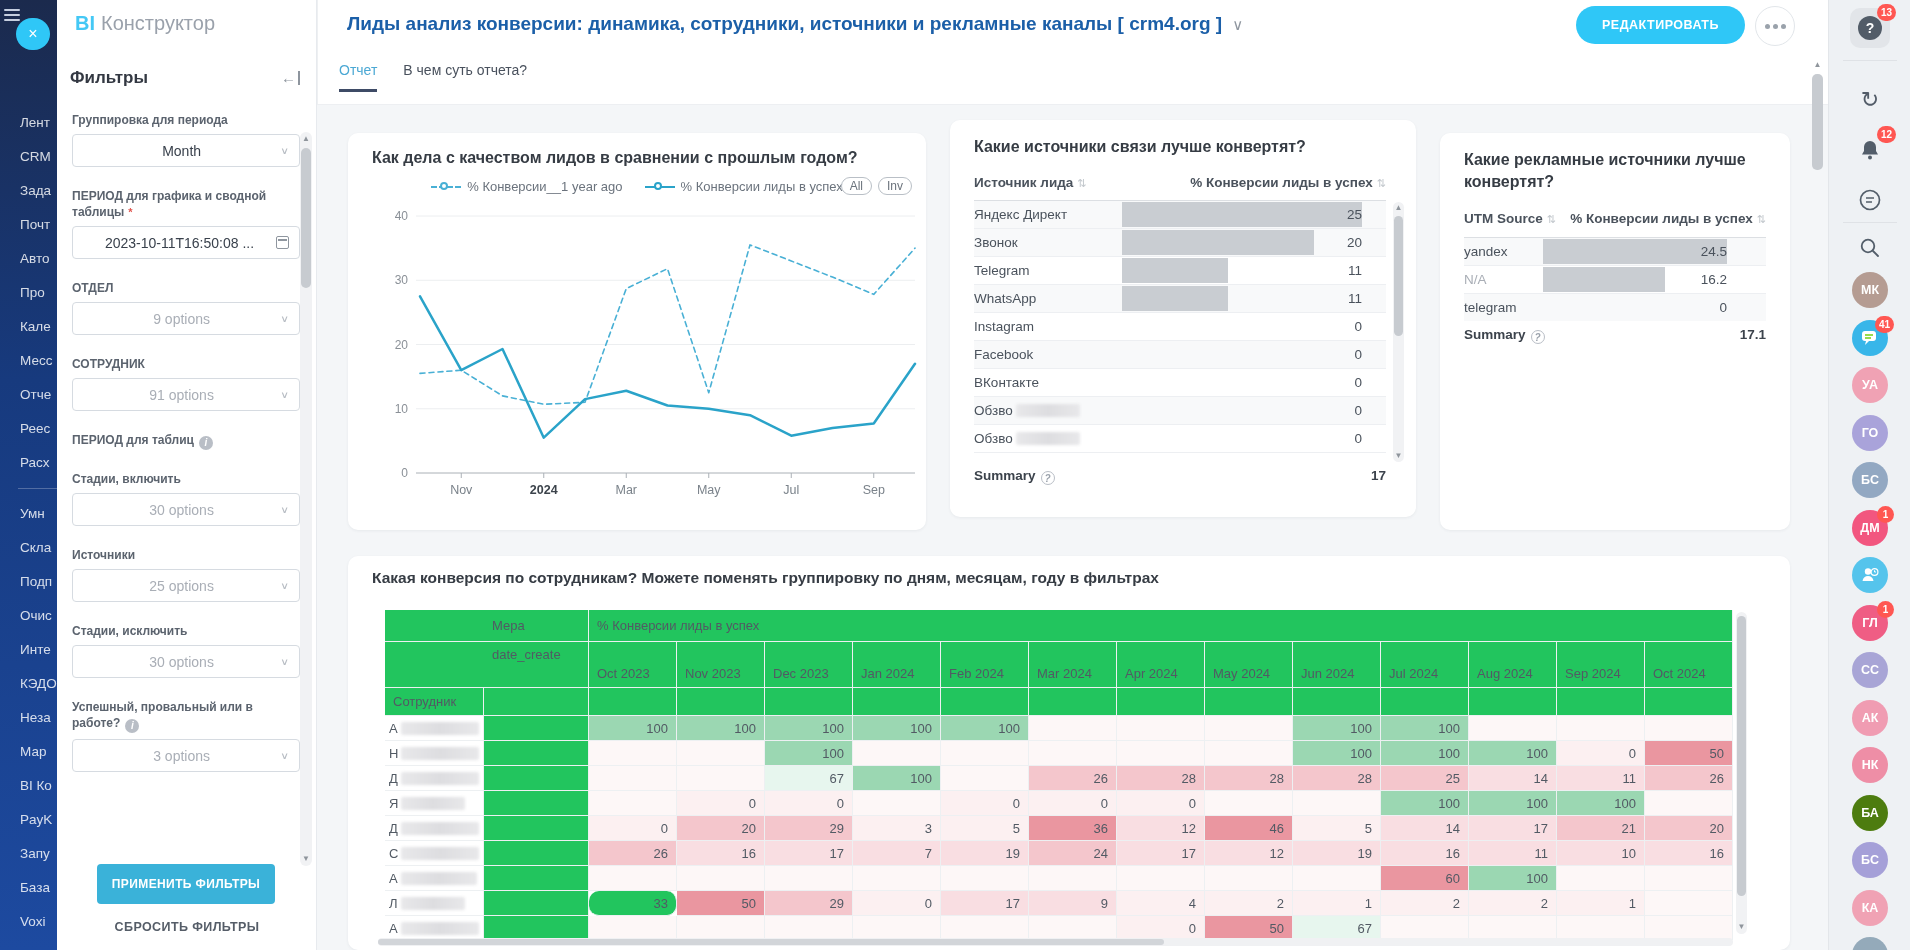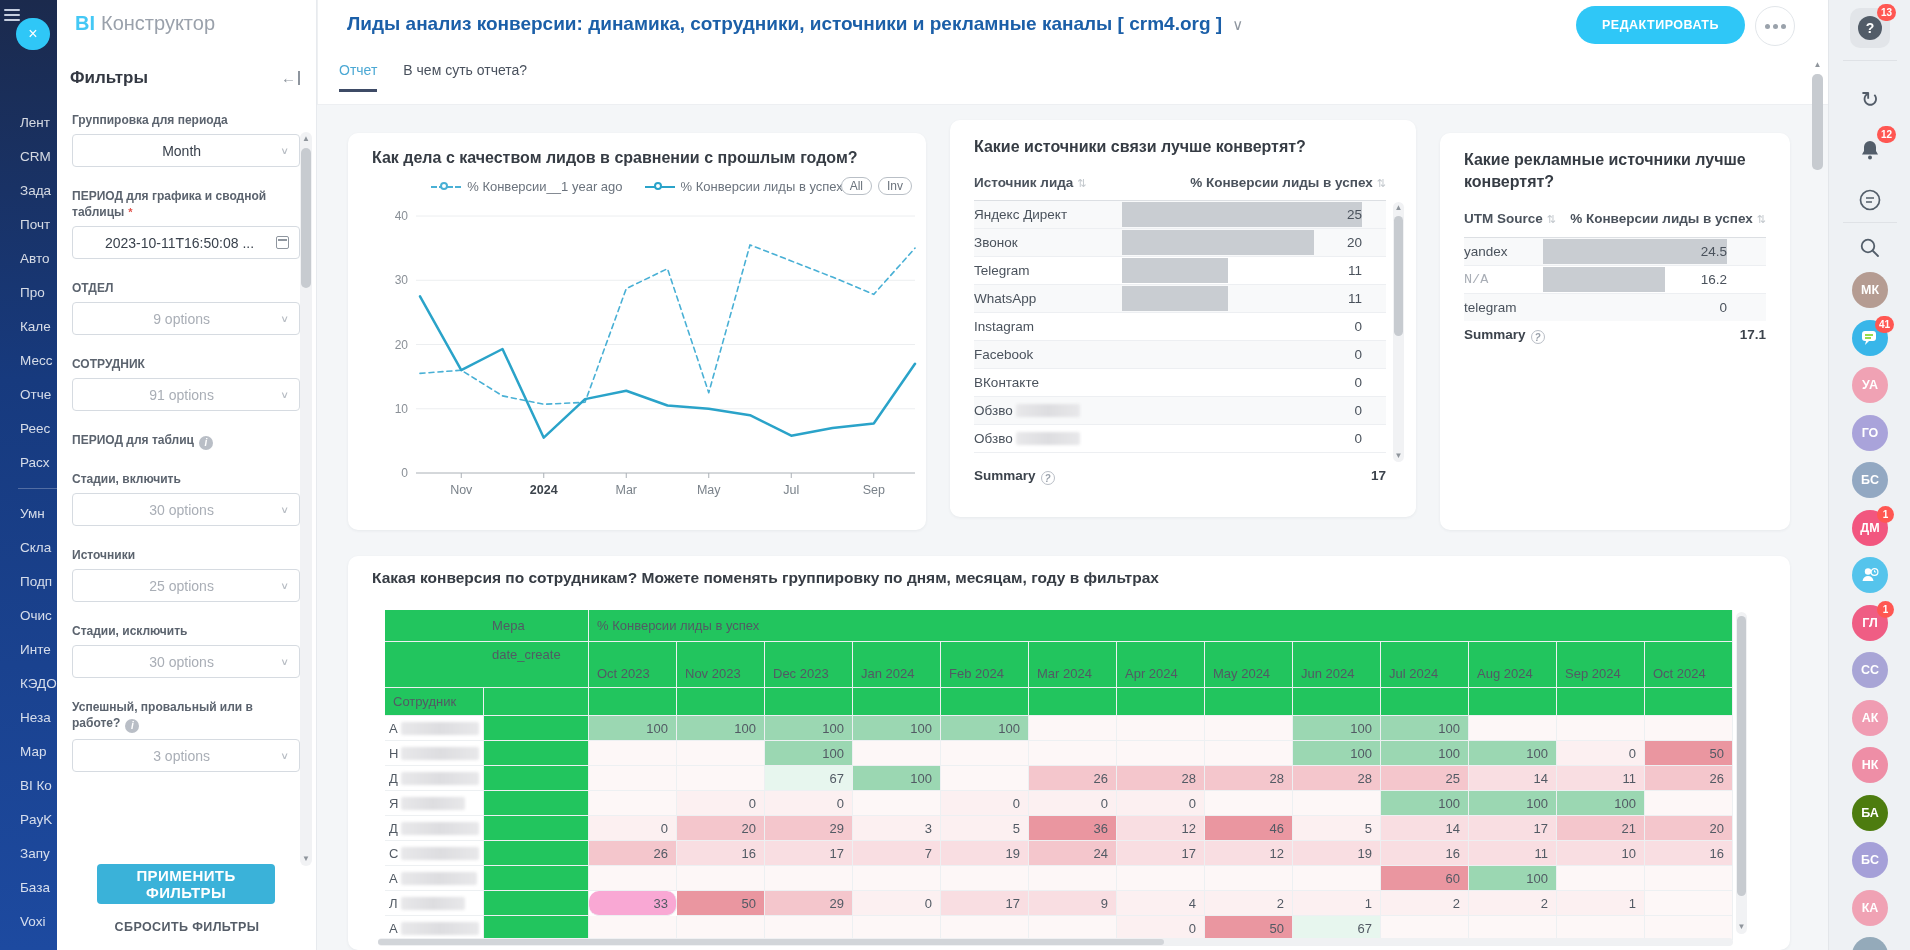--- a/index.html
+++ b/index.html
@@ -34,21 +34,21 @@
   .info-dot { display:inline-block; width:14px; height:14px; border-radius:50%; background:#b9bec6; color:#fff;
     font-size:10px; font-style:italic; text-align:center; line-height:14px; margin-left:5px; vertical-align:-2px; font-weight:bold;}
   .f-box { height:33px; border:1px solid #d6dbe1; border-radius:4px; display:flex; align-items:center;
     padding:0 10px; font-size:14px; color:#39414c; background:#fff; cursor:pointer; }
   .f-box .val { flex:1; white-space:nowrap; overflow:hidden;text-align:center; }
   .f-box.muted .val { color:#a9aeb6; }
   .chev { color:#b7bcc3; font-size:12px; transform:scaleY(.8); }
   .cal { width:13px; height:13px; border:1.5px solid #8f969f; border-radius:2px; position:relative; }
   .cal::before { content:""; position:absolute; left:1px; right:1px; top:2px; height:1.5px; background:#8f969f; }
   .apply-btn { position:absolute; left:40px; bottom:46px; width:178px; height:40px; border:none; border-radius:4px;
-    background:#3ab2d9; color:#fff; font-size:15px; font-weight:bold; letter-spacing:.4px; cursor:pointer; font-family:inherit;}
+    background:#3ab2d9; color:#fff; font-size:12px; font-weight:bold; letter-spacing:.4px; cursor:pointer; font-family:inherit;}
   .reset-btn { position:absolute; left:0; bottom:16px; width:260px; text-align:center; font-size:12.5px; font-weight:bold;
     letter-spacing:.4px; color:#555d68; cursor:pointer; }
 
   
   .vscroll { position:absolute; border-radius:6px; background:#f1f2f4; }
   .vscroll .thumb { position:absolute; left:1px; right:1px; border-radius:5px; background:#c7cbd0; }
   .sarrow { position:absolute; width:100%; text-align:center; color:#8f959c; font-size:8px; line-height:10px; }
 
   
   .main { position:absolute; left:317px; top:0; width:1511px; height:950px; background:#f4f6f8; }
@@ -84,21 +84,21 @@
   
   .card-sources { left:633px; top:120px; width:466px; height:397px; }
   .card-utm { left:1123px; top:133px; width:350px; height:397px; }
   .bt-title { position:absolute; left:24px; top:16px; right:24px; line-height:22px; }
   .bt-head { position:absolute; display:flex; justify-content:space-between; font-size:13.5px; font-weight:bold; color:#4a525c; }
   .sort { color:#c3c8cd; font-size:11px; font-weight:normal; margin-left:4px; }
   .bt-rows { position:absolute; overflow:hidden; border-top:1px solid #dcdfe3; }
   .bt-row { position:relative; height:28px; border-bottom:1px solid #edeff2; font-size:13.5px; color:#4a525c; }
   .bt-row.odd { background:#f8f9fa; }
   .bt-row .nm { position:absolute; left:0; top:0; bottom:0; display:flex; align-items:center; }
-  .bt-row .nm.muted { color:#a9aeb6;font-family:Liberation Mono, monospace; }
+  .bt-row .nm.muted { color:#a9aeb6; }
   .bt-row .bar { position:absolute; top:1px; bottom:1px; background:#c9cdd2; }
   .bt-row .vv { position:absolute; top:0; bottom:0; display:flex; align-items:center; justify-content:flex-end; }
   .bt-sum { position:absolute; font-size:13.5px; font-weight:bold; color:#3c434c; display:flex; justify-content:space-between; }
   .blur { display:inline-block; height:13px; border-radius:2px; margin-left:3px;
     background:linear-gradient(90deg,#e8e8ea,#dddde0,#e8e8ea); filter:blur(1.5px); }
 
   
   .card-pivot { left:31px; top:556px; width:1442px; height:394px; overflow:hidden; }
   .card-pivot .card-title { position:absolute; left:24px; top:13px; font-size:15.5px; }
   .pivot-wrap { position:absolute; left:37px; top:54px; width:1348px; height:330px; overflow:hidden; }
@@ -538,21 +538,21 @@
             <div class="pc" style="background: rgb(253, 247, 247);"></div>
             <div class="pc" style="background: rgb(253, 247, 247);"></div>
             <div class="pc" style="background: rgb(253, 247, 247);"></div>
             <div class="pc" style="background: rgb(253, 247, 247);"></div>
             <div class="pc" style="background: rgb(234, 150, 160);">60</div>
             <div class="pc" style="background: rgb(155, 215, 178);">100</div>
             <div class="pc" style="background: rgb(253, 247, 247);"></div>
             <div class="pc" style="background: rgb(253, 247, 247);"></div>
             <div class="pn">Л<span class="blur" style="width: 64px;"></span></div>
             <div class="ph"></div>
-            <div class="pc" style="background: #f9a8d4; border-radius: 10px;">33</div>
+            <div class="pc" style="background: #22c55e; border-radius: 10px;">33</div>
             <div class="pc" style="background: rgb(234, 150, 160);">50</div>
             <div class="pc" style="background: rgb(244, 198, 204);">29</div>
             <div class="pc" style="background: rgb(252, 240, 241);">0</div>
             <div class="pc" style="background: rgb(249, 222, 226);">17</div>
             <div class="pc" style="background: rgb(249, 222, 226);">9</div>
             <div class="pc" style="background: rgb(252, 240, 241);">4</div>
             <div class="pc" style="background: rgb(252, 240, 241);">2</div>
             <div class="pc" style="background: rgb(252, 240, 241);">1</div>
             <div class="pc" style="background: rgb(252, 240, 241);">2</div>
             <div class="pc" style="background: rgb(252, 240, 241);">2</div>

